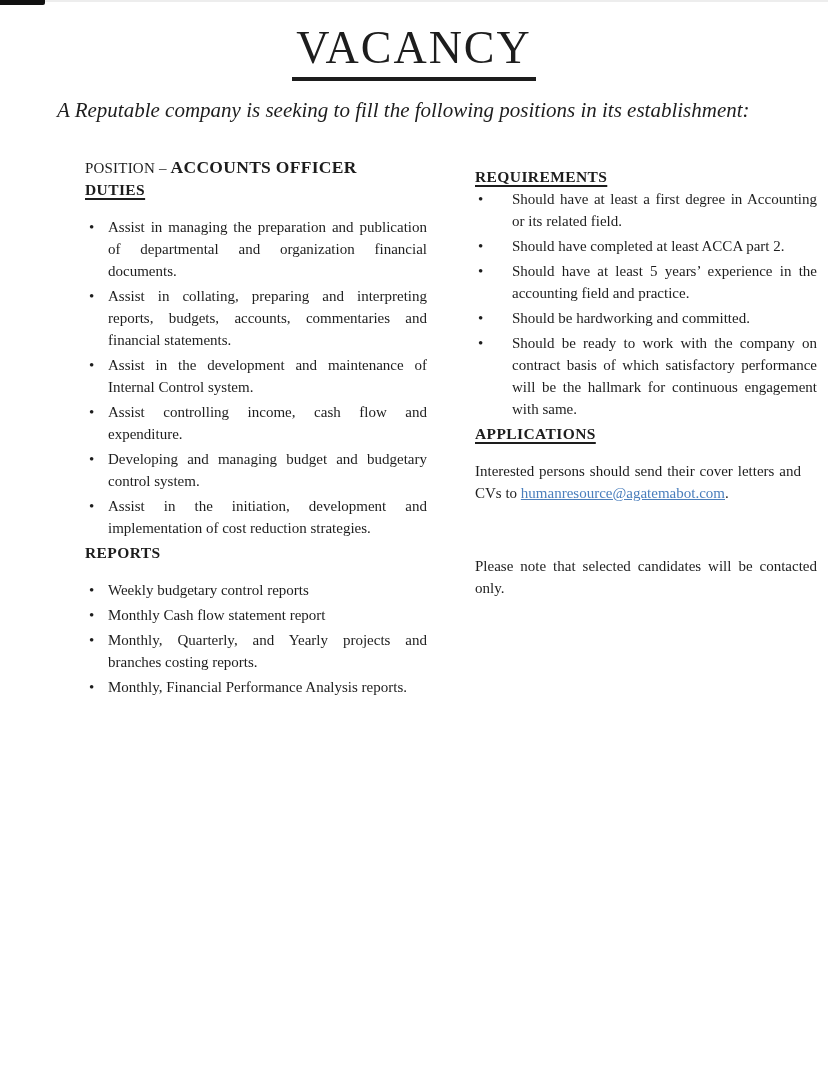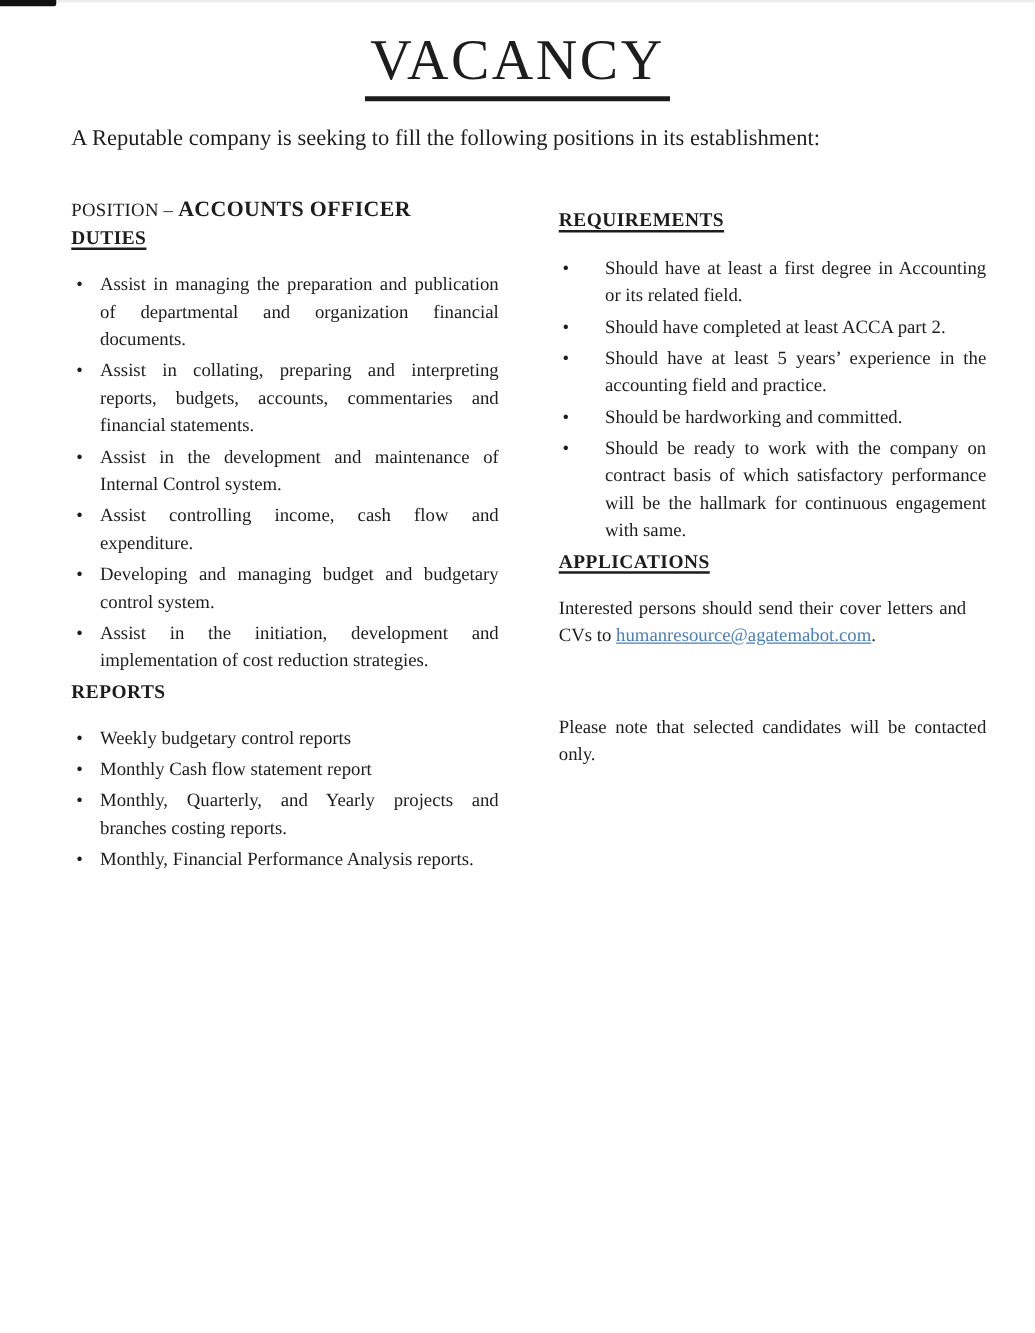--- a/index.html
+++ b/index.html
@@ -27,26 +27,28 @@
     font-size: 46px;
     font-weight: 400;
     letter-spacing: 2px;
     line-height: 1.0;
     color: var(--text, #1d1d1d);
     border-bottom: 4px solid var(--text, #1d1d1d);
     padding: 0 4px 6px 4px;
   }
   .intro {
     margin: 18px 0 0 57px;
-    font-size: 18px;
+    font-size: 21px;
     line-height: 22px;
+    font-style: italic;
   }
   .columns {
     display: flex;
     margin-top: 35px;
+    padding-left: 28px;
   }
   .col { font-size: 15px; line-height: 22px; }
   .col.left  { width: 342px; margin-left: 57px; }
   .col.right { width: 342px; margin-left: 48px; padding-top: 10px; }
 
   .pos-line { margin: 0; font-size: 15px; letter-spacing: 0.2px; }
   .pos-line .value { font-size: 17.5px; font-weight: 700; letter-spacing: 0.3px; }
 
   h2.sect {
     margin: 0;
@@ -69,21 +71,21 @@
     position: relative;
     margin: 0 0 3px 0;
     text-align: justify;
   }
   ul.duties-list, ul.reports-list { margin-top: 15px; }
   ul.duties-list li, ul.reports-list li { padding-left: 23px; }
   ul.duties-list li::before, ul.reports-list li::before {
     content: "\2022";
     position: absolute; left: 4px; top: 0;
   }
-  ul.reqs-list { margin-top: 16px; }
+  ul.reqs-list { margin-top: 0; }
   ul.reqs-list li { padding-left: 37px; }
   ul.reqs-list li::before {
     content: "\2022";
     position: absolute; left: 3px; top: 0;
   }
   .app-body {
     margin: 15px 16px 0 0;
     text-align: justify;
   }
   .email-link {

